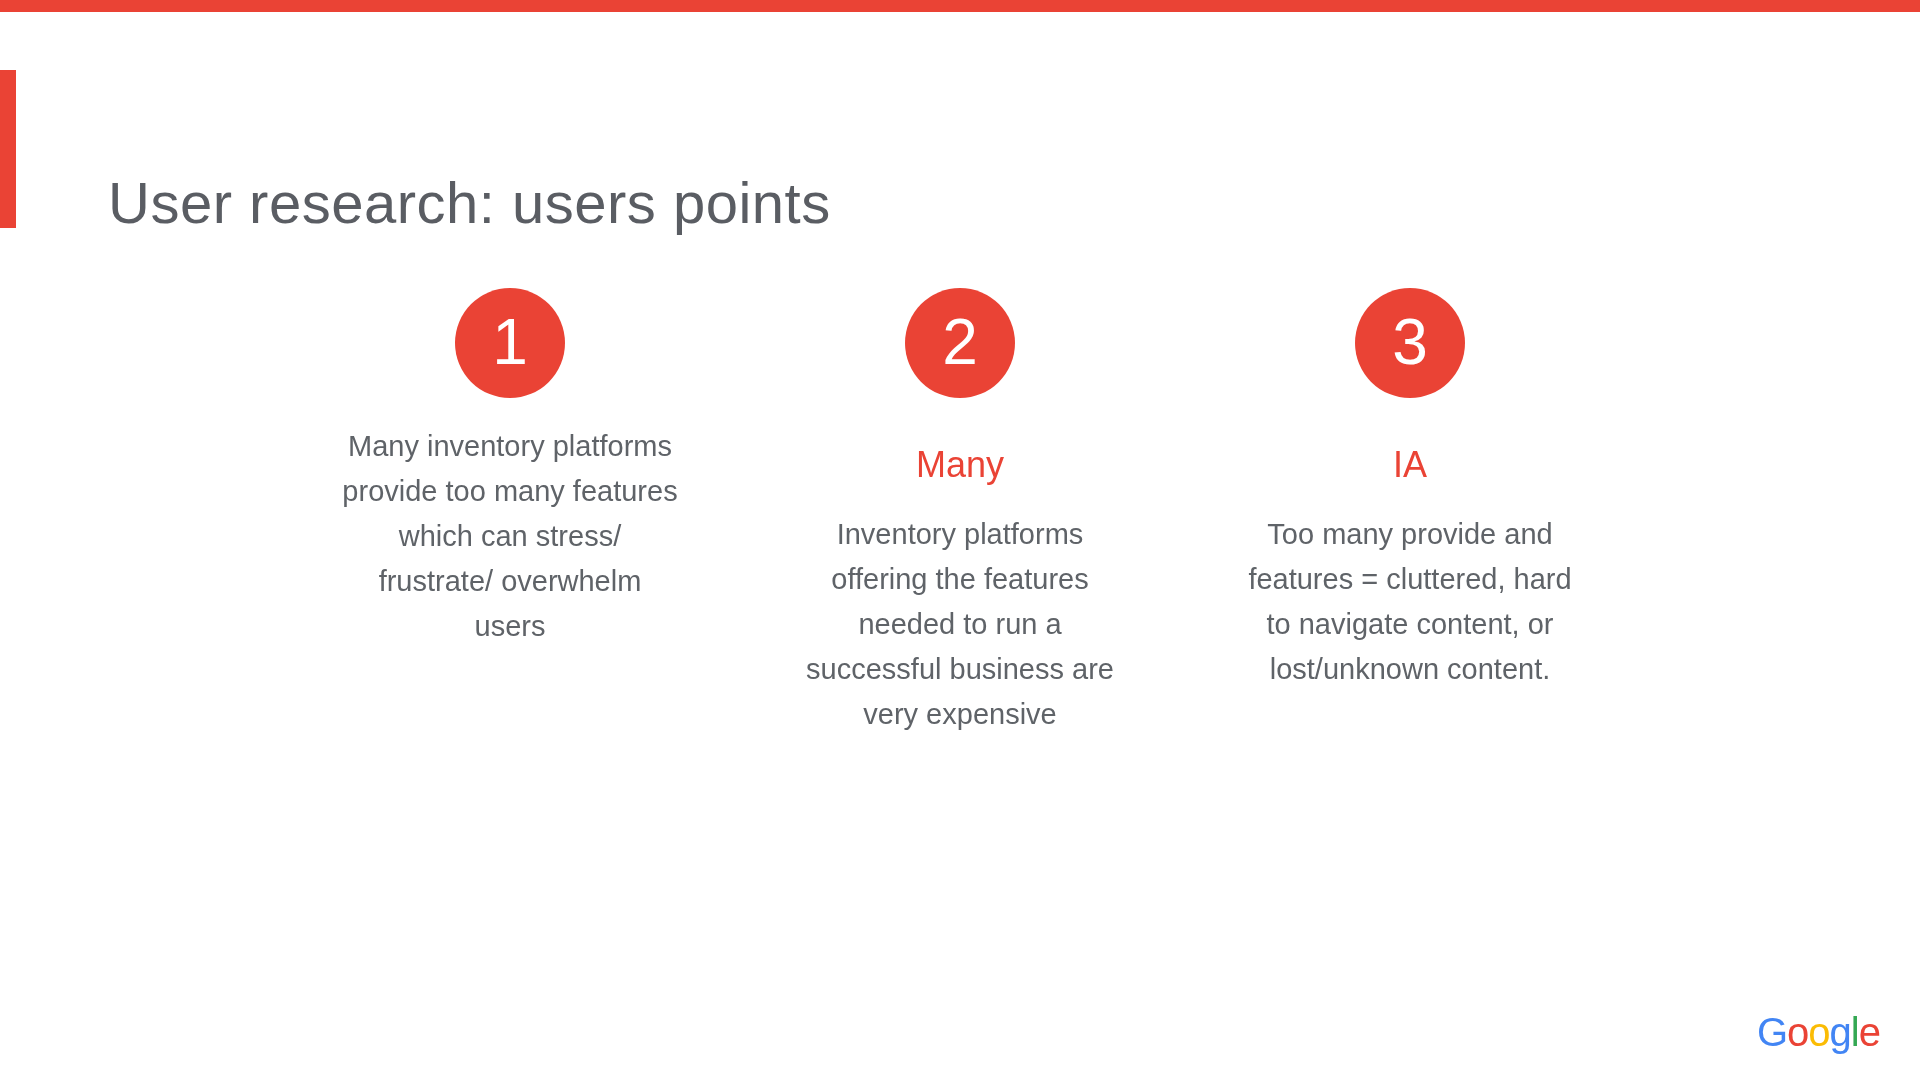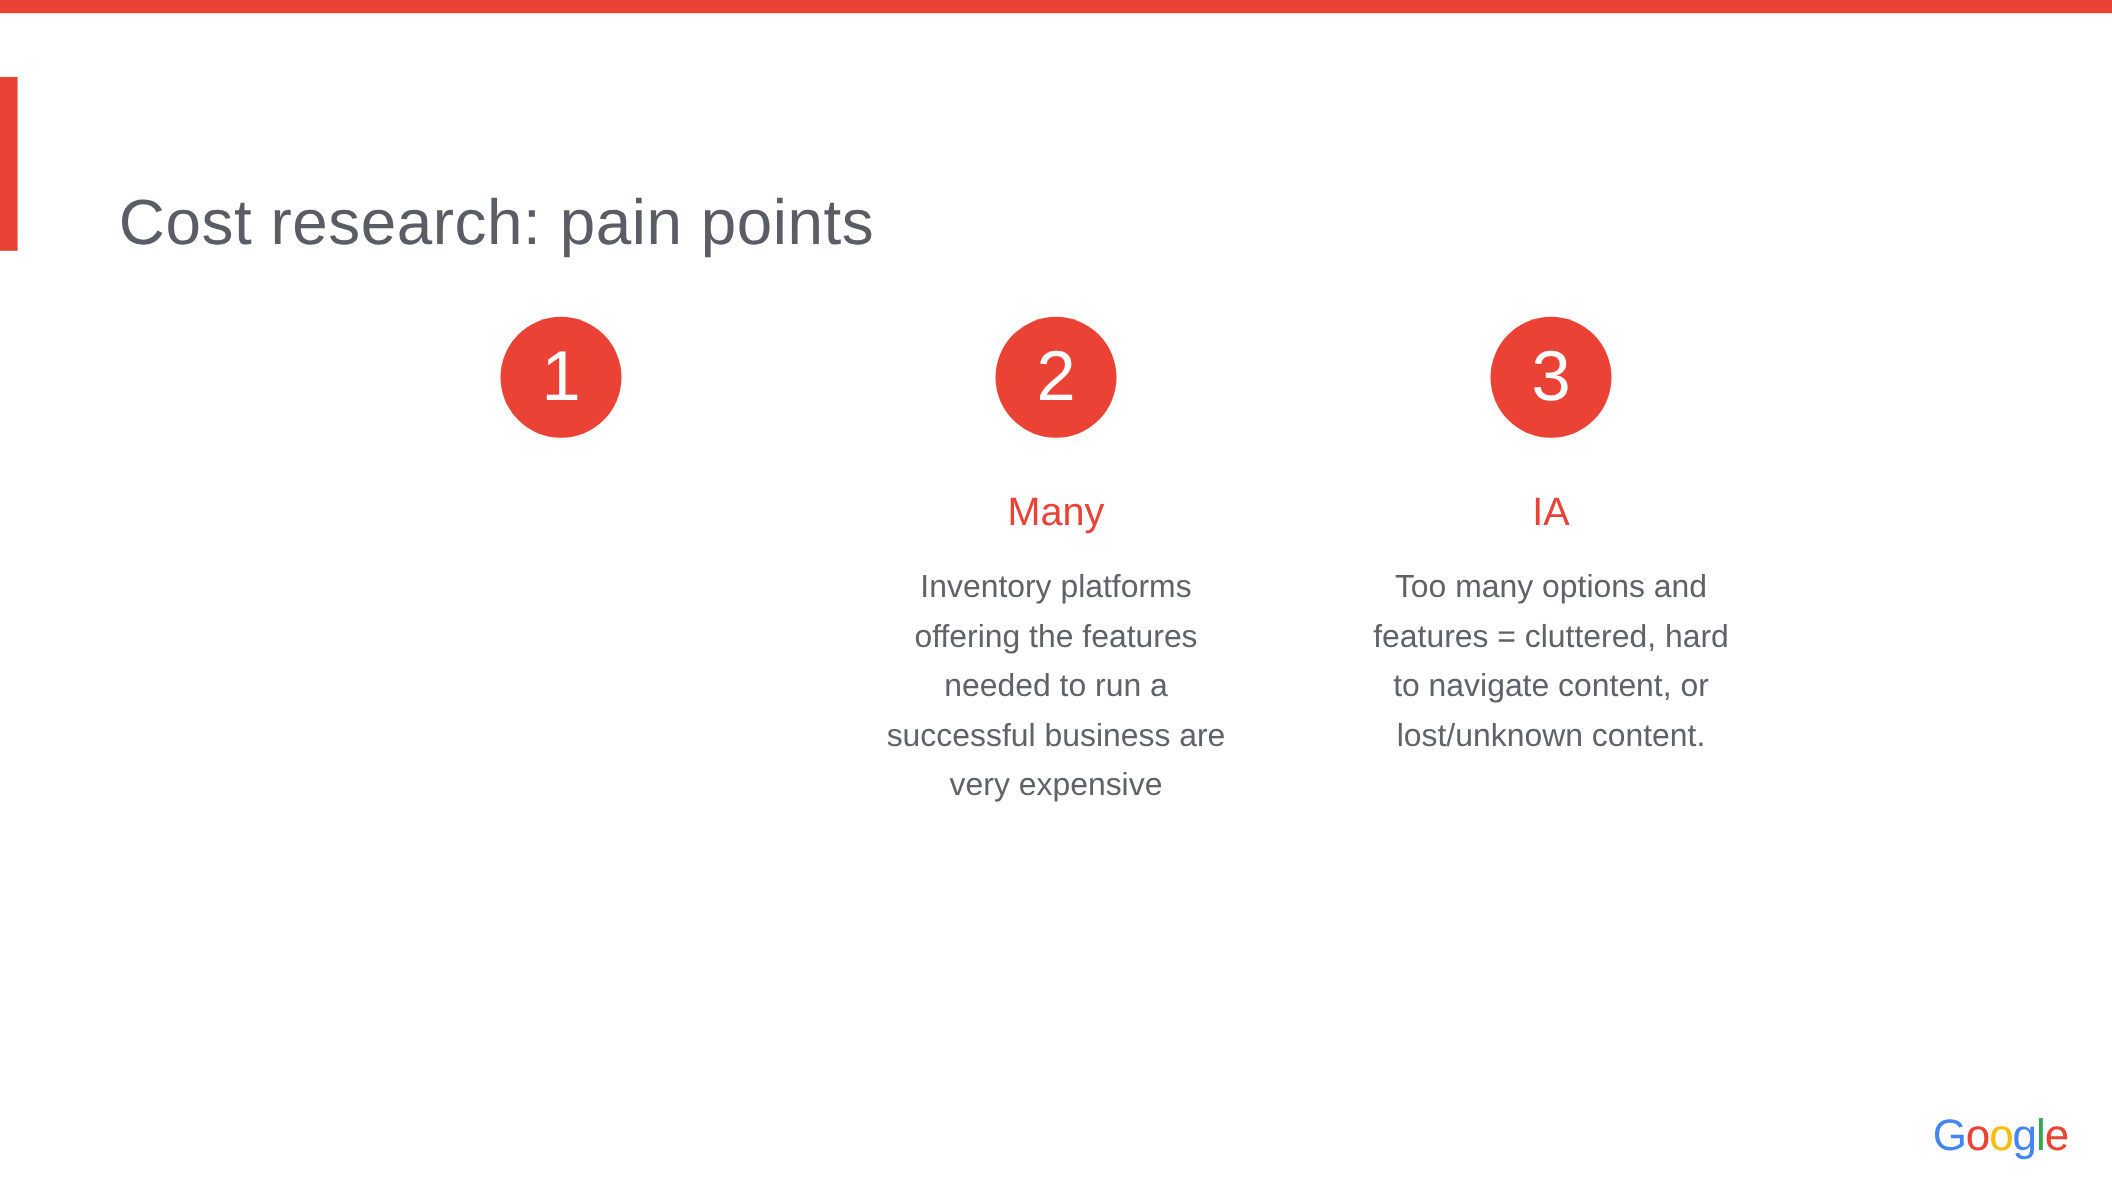--- a/index.html
+++ b/index.html
@@ -111,48 +111,53 @@
   }
 </style>
 </head>
 <body>
 
 <div class="slide">
 
   <div class="top-bar"></div>
   <div class="left-bar"></div>
 
-  <h1 class="slide-title">Cost research: pain points</h1>
+  <h1 class="slide-title">User research: users points</h1>
 
   <div class="columns">
 
     <div class="column">
       <div class="number-circle">
         <span class="num">1</span>
       </div>
+      <div class="column-body">Many inventory platforms
+provide too many features
+which can stress/
+frustrate/ overwhelm
+users</div>
     </div>
 
     <div class="column">
       <div class="number-circle">
         <span class="num">2</span>
       </div>
       <div class="column-heading">Many</div>
       <div class="column-body">Inventory platforms
 offering the features
 needed to run a
 successful business are
 very expensive</div>
     </div>
 
     <div class="column">
       <div class="number-circle">
         <span class="num">3</span>
       </div>
       <div class="column-heading">IA</div>
-      <div class="column-body">Too many options and
+      <div class="column-body">Too many provide and
 features = cluttered, hard
 to navigate content, or
 lost/unknown content.</div>
     </div>
 
   </div>
 
   <div class="google-logo"><span style="color: rgb(66, 133, 244);">G</span><span style="color: rgb(234, 67, 53);">o</span><span style="color: rgb(251, 188, 4);">o</span><span style="color: rgb(66, 133, 244);">g</span><span style="color: rgb(52, 168, 83);">l</span><span style="color: rgb(234, 67, 53);">e</span></div>
 
 </div>

